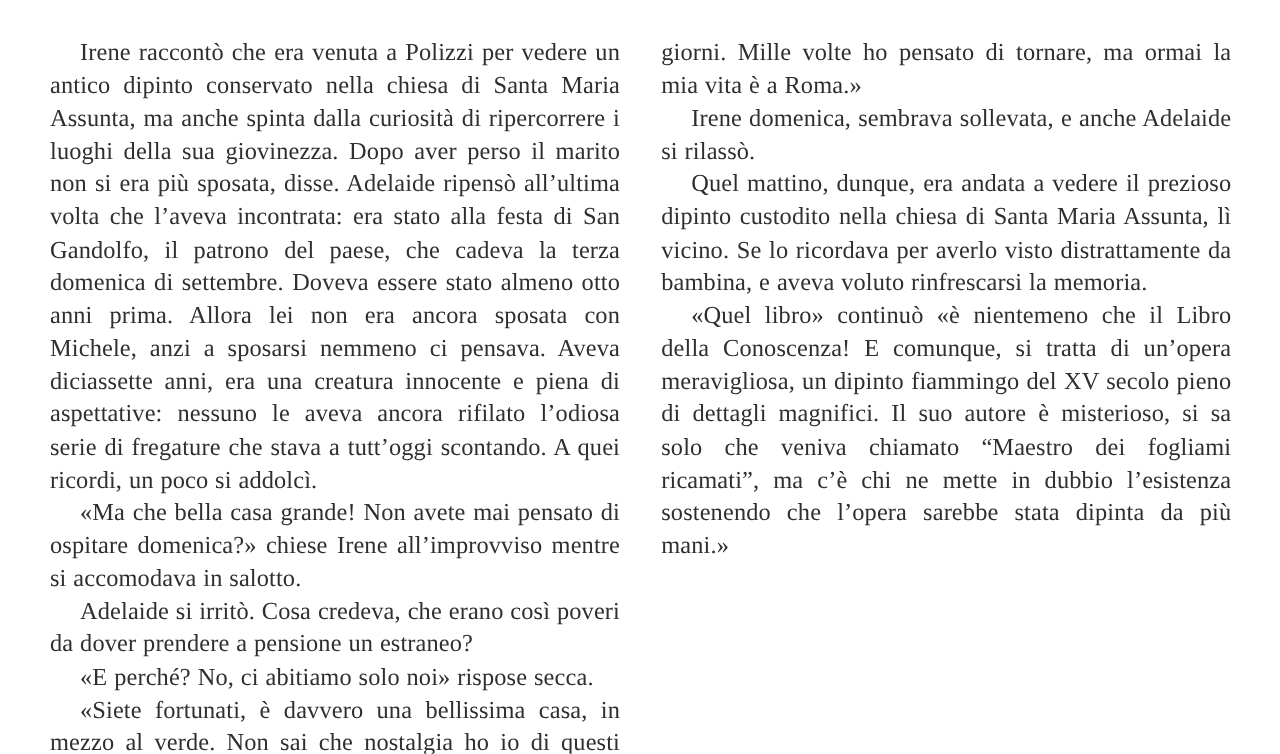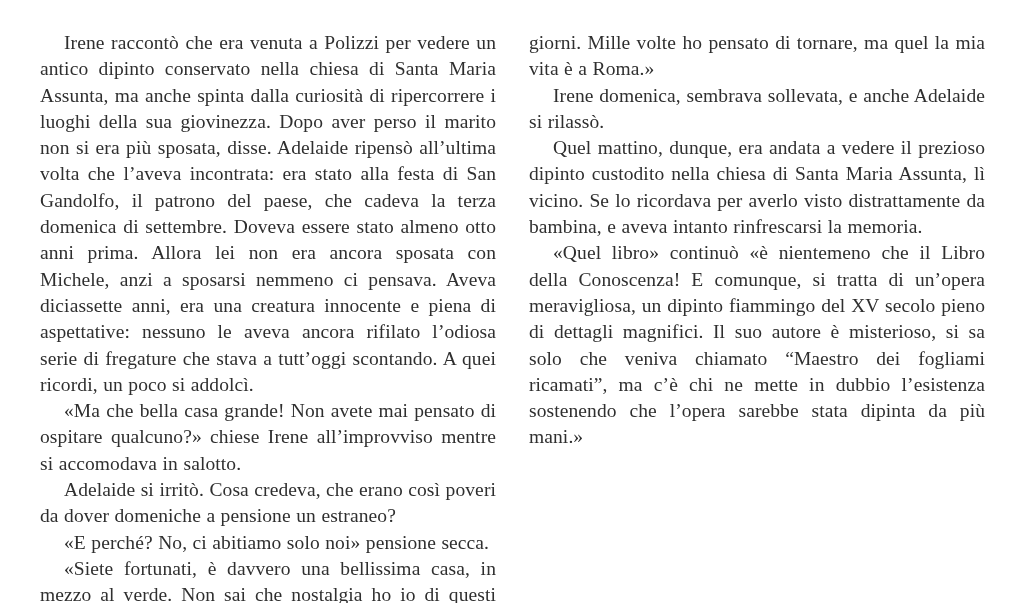--- a/index.html
+++ b/index.html
@@ -37,26 +37,26 @@
     text-indent: 0;
   }
 </style>
 </head>
 <body>
 
 <div class="reader-page">
 
   <div class="text-column left">
     <p>Irene raccontò che era venuta a Polizzi per vedere un antico dipinto conservato nella chiesa di Santa Maria Assunta, ma anche spinta dalla curiosità di ripercorrere i luoghi della sua giovinezza. Dopo aver perso il marito non si era più sposata, disse. Adelaide ripensò all’ultima volta che l’aveva incontrata: era stato alla festa di San Gandolfo, il patrono del paese, che cadeva la terza domenica di settembre. Doveva essere stato almeno otto anni prima. Allora lei non era ancora sposata con Michele, anzi a sposarsi nemmeno ci pensava. Aveva diciassette anni, era una creatura innocente e piena di aspettative: nessuno le aveva ancora rifilato l’odiosa serie di fregature che stava a tutt’oggi scontando. A quei ricordi, un poco si addolcì.</p>
-    <p>«Ma che bella casa grande! Non avete mai pensato di ospitare qualcuno?» chiese Irene all’improvviso mentre si accomodava in salotto.</p>
-    <p>Adelaide si irritò. Cosa credeva, che erano così poveri da dover domeniche a pensione un estraneo?</p>
-    <p>«E perché? No, ci abitiamo solo noi» pensione secca.</p>
+    <p>«Ma che bella casa grande! Non avete mai pensato di ospitare domenica?» chiese Irene all’improvviso mentre si accomodava in salotto.</p>
+    <p>Adelaide si irritò. Cosa credeva, che erano così poveri da dover prendere a pensione un estraneo?</p>
+    <p>«E perché? No, ci abitiamo solo noi» rispose secca.</p>
     <p>«Siete fortunati, è davvero una bellissima casa, in mezzo al verde. Non sai che nostalgia ho io di questi luoghi, in certi</p>
   </div>
 
   <div class="text-column right">
-    <p class="no-indent">giorni. Mille volte ho pensato di tornare, ma quel la mia vita è a Roma.»</p>
+    <p class="no-indent">giorni. Mille volte ho pensato di tornare, ma ormai la mia vita è a Roma.»</p>
     <p>Irene domenica, sembrava sollevata, e anche Adelaide si rilassò.</p>
-    <p>Quel mattino, dunque, era andata a vedere il prezioso dipinto custodito nella chiesa di Santa Maria Assunta, lì vicino. Se lo ricordava per averlo visto distrattamente da bambina, e aveva intanto rinfrescarsi la memoria.</p>
+    <p>Quel mattino, dunque, era andata a vedere il prezioso dipinto custodito nella chiesa di Santa Maria Assunta, lì vicino. Se lo ricordava per averlo visto distrattamente da bambina, e aveva voluto rinfrescarsi la memoria.</p>
     <p>«Quel libro» continuò «è nientemeno che il Libro della Conoscenza! E comunque, si tratta di un’opera meravigliosa, un dipinto fiammingo del XV secolo pieno di dettagli magnifici. Il suo autore è misterioso, si sa solo che veniva chiamato “Maestro dei fogliami ricamati”, ma c’è chi ne mette in dubbio l’esistenza sostenendo che l’opera sarebbe stata dipinta da più mani.»</p>
   </div>
 
 </div>
 
 </body></html>

